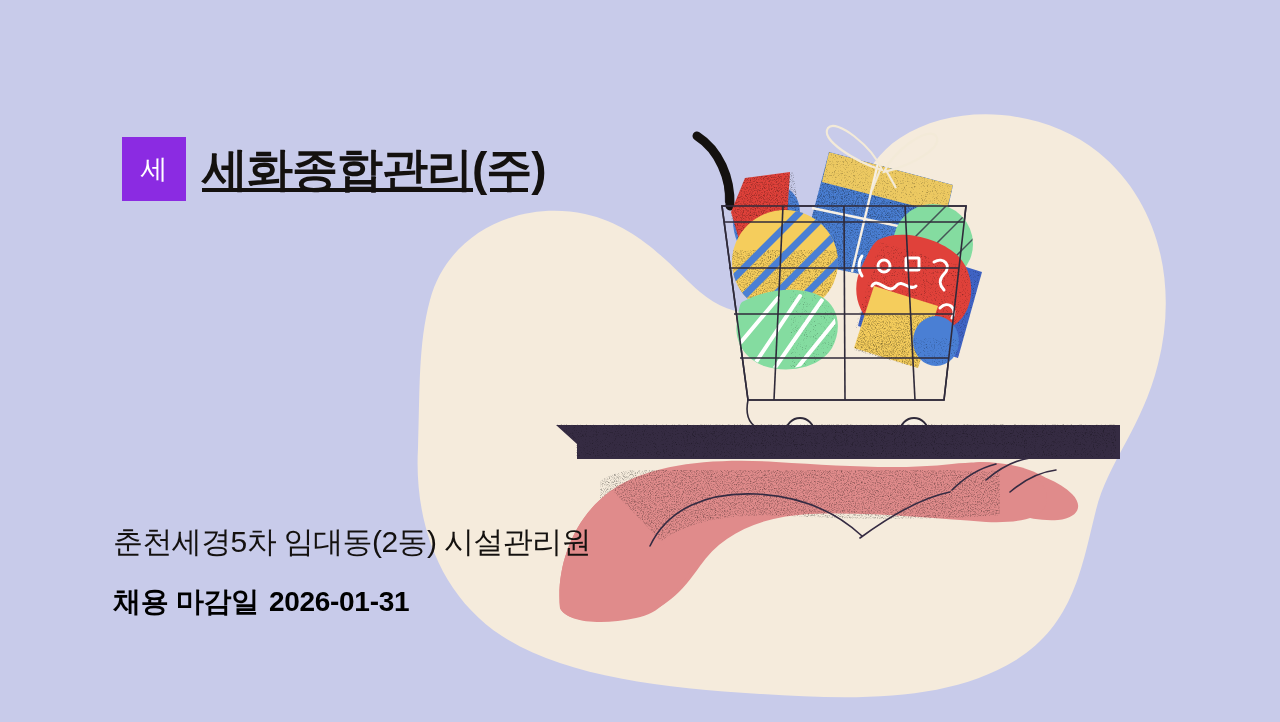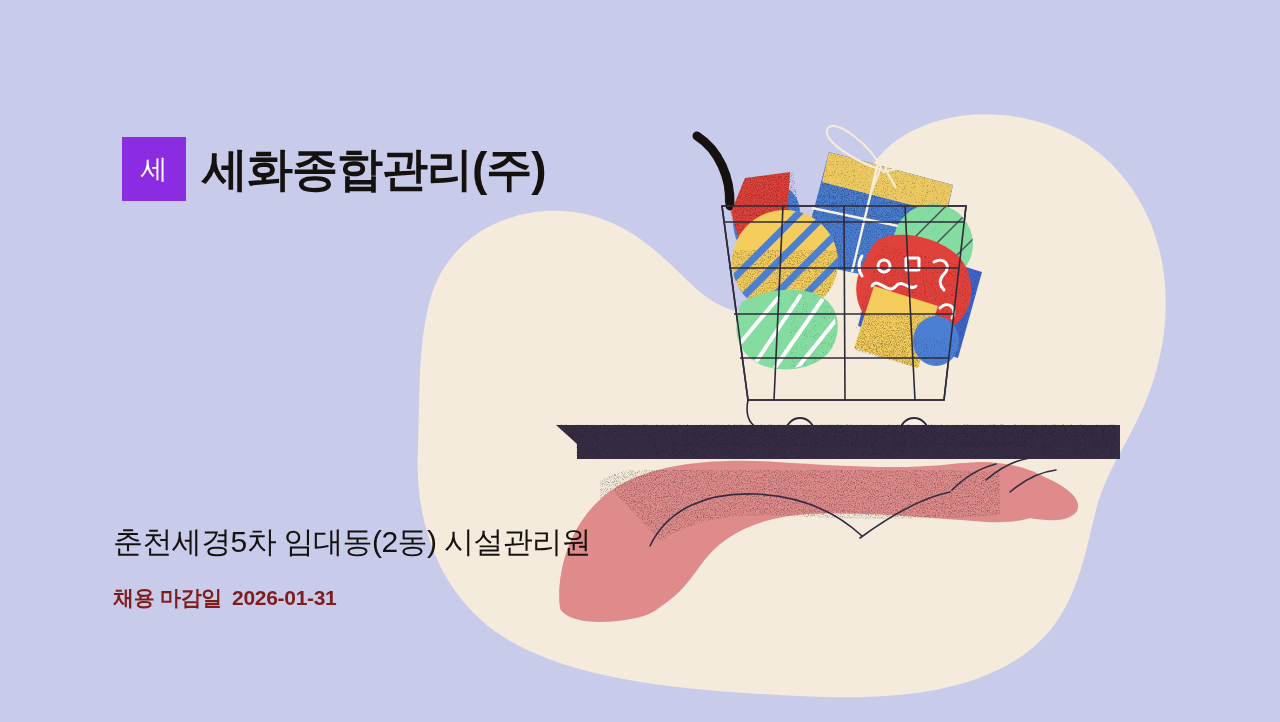--- a/index.html
+++ b/index.html
@@ -52,40 +52,41 @@
     line-height: 1;
     flex: none;
   }
   .company-name {
     font-size: 46px;
     font-weight: bold;
     color: #14110f;
     letter-spacing: -1px;
     white-space: nowrap;
     line-height: 1;
+    text-decoration: underline;
   }
   
   .job-title {
     position: absolute;
     left: 113px;
     top: 524px;
     font-size: 30px;
     font-weight: normal;
     color: #14110f;
     letter-spacing: -0.6px;
     white-space: nowrap;
     line-height: 1.2;
   }
   .deadline {
     position: absolute;
     left: 113px;
     top: 585px;
-    font-size: 21px;
+    font-size: 28px;
     font-weight: bold;
-    color: #7f1d1d;
+    color: #000000;
     letter-spacing: -0.3px;
     white-space: nowrap;
     line-height: 1.2;
   }
   .deadline .dl-label { margin-right: 10px; }
 </style>
 </head>
 <body>
 
 <div id="card">

